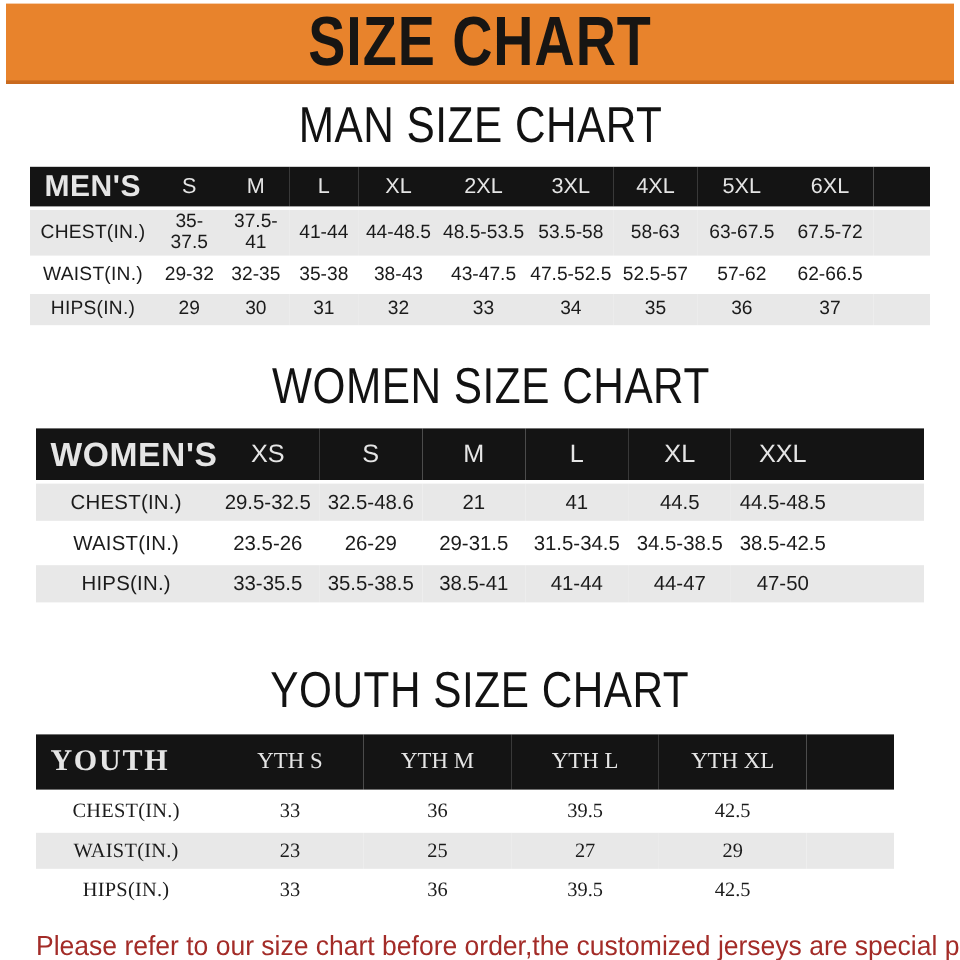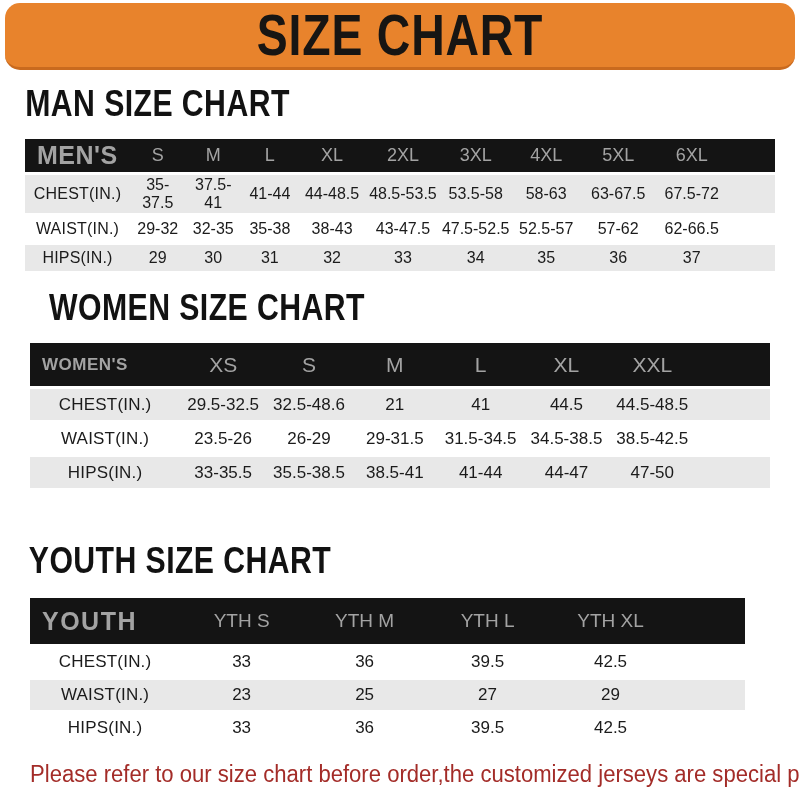--- a/index.html
+++ b/index.html
@@ -12,59 +12,58 @@
     color:#1b1b1b;
   }
   
   .banner{
     margin:3px 5px 0 5px;
     height:64px;
     background:#E8832C;
     border-bottom:3px solid #C96A1E;
     text-align:center;
     line-height:64px;
-    border-radius:15px;
   }
   .banner .bigtitle{
     display:inline-block;
     transform:scaleX(0.80);
     transform-origin:center;
     font-size:58px;
     font-weight:700;
     letter-spacing:1px;
     color:#171513;
     white-space:nowrap;
   }
   
   .heading{
-    text-align:left;
-    font-weight:700;
-    font-size:36px;
+    text-align:center;
+    font-weight:400;
+    font-size:42px;
     line-height:36px;
   }
   .heading span{
     display:inline-block;
     transform:scaleX(0.84);
     transform-origin:center;
     white-space:nowrap;
     letter-spacing:0.5px;
     color:#121212;
   }
   .h-man{margin-top:16px;}
-  .h-women{margin-top:16px;padding-left:19px;}
+  .h-women{margin-top:30px;padding-left:19px;}
   .h-youth{margin-top:52px;}
   
   table.size-table{
     border-collapse:separate;
     border-spacing:0 3px;
     table-layout:fixed;
   }
   table.size-table th{
     background:#141414;
-    color:#a3a3a3;
+    color:#e5e5e5;
     font-weight:400;
     text-align:center;
     overflow:hidden;
   }
   table.size-table th.tlabel{
     text-align:left;
     padding-left:12px;
     font-weight:700;
     letter-spacing:0.5px;
   }
@@ -77,24 +76,24 @@
   table.size-table tr.plain td{background:#FFFFFF;}
   td.rlabel{letter-spacing:0.2px;}
   
   table.men{width:750px;margin:14px 0 0 25px;}
   table.men th{height:31px;font-size:18px;}
   table.men th.tlabel{font-size:25px;}
   table.men td{height:24px;font-size:16px;}
   
   table.women{width:740px;margin:14px 0 0 30px;}
   table.women th{height:41px;font-size:21px;}
-  table.women th.tlabel{font-size:17px;}
+  table.women th.tlabel{font-size:28px;}
   table.women td{height:29px;font-size:17px;}
   
-  table.youth{width:715px;margin:16px 0 0 30px;}
+  table.youth{width:715px;margin:16px 0 0 30px;font-family:Liberation Serif, serif;}
   table.youth th{height:44px;font-size:19px;}
   table.youth th.tlabel{font-size:25px;letter-spacing:1.5px;}
   table.youth td{height:28px;font-size:17px;}
   
   .footer{
     margin:13px 0 0 30px;
     color:#A32C28;
     font-size:23px;
     line-height:31px;
   }

